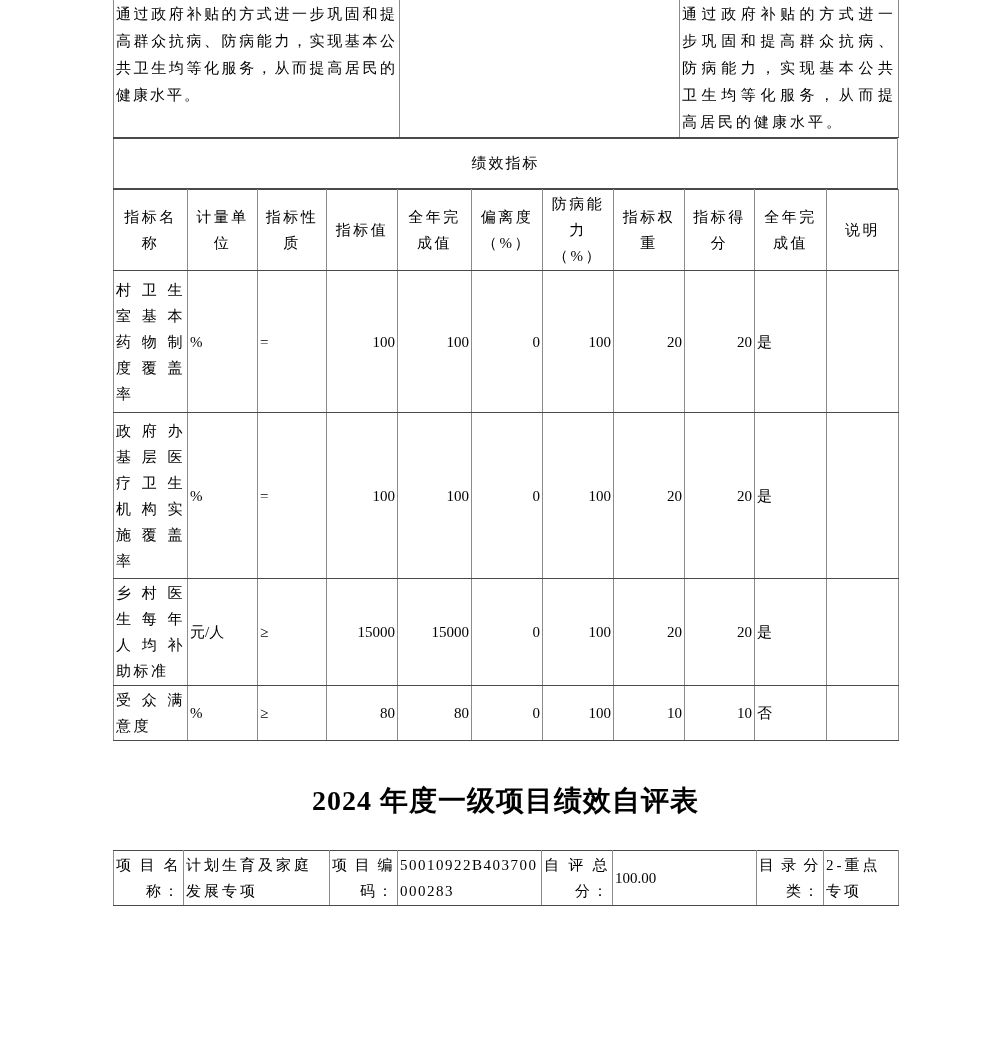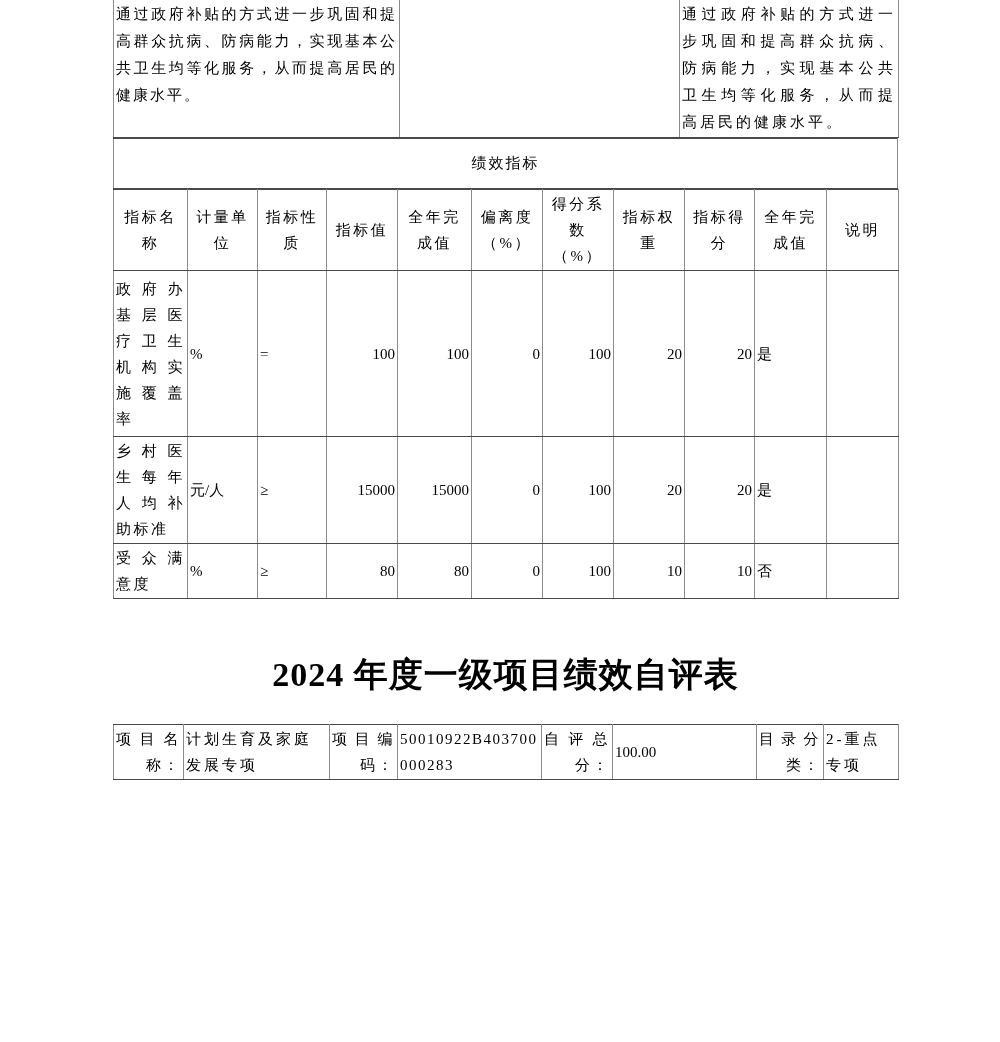--- a/index.html
+++ b/index.html
@@ -70,23 +70,23 @@
   .ind-tbl td.c-left  { text-align: left; }
   .ind-tbl td.c-num   { text-align: right; }
   .ind-tbl tr.r1 td { height: 142px; }
   .ind-tbl tr.r2 td { height: 166px; }
   .ind-tbl tr.r3 td { height: 103px; }
   .ind-tbl tr.r4 td { height: 106px; }
   .ind-tbl tr.r5 td { height: 54px; }
   
   .doc-title {
     width: 785px;
-    margin: 55px 0 0 0;
+    margin: 39px 0 0 0;
     text-align: center;
-    font-size: 34px;
+    font-size: 28px;
     font-weight: bold;
     line-height: 42px;
     letter-spacing: 1px;
   }
   
   .proj-tbl { margin-top: 28px; }
   .proj-tbl td {
     height: 55px;
     line-height: 26px;
   }
@@ -144,28 +144,41 @@
         <col style="width:72px">
     </colgroup>
     <thead>
       <tr>
         <th>指标名称</th>
         <th>计量单位</th>
         <th>指标性质</th>
         <th>指标值</th>
         <th>全年完成值</th>
         <th>偏离度（%）</th>
-        <th>得分系数（%）</th>
+        <th>防病能力（%）</th>
         <th>指标权重</th>
         <th>指标得分</th>
         <th>全年完成值</th>
         <th>说明</th>
       </tr>
     </thead>
     <tbody>
+      <tr class="r1">
+        <td class="c-name">村卫生室基本药物制度覆盖率</td>
+        <td class="c-left">%</td>
+        <td class="c-left">=</td>
+        <td class="c-num">100</td>
+        <td class="c-num">100</td>
+        <td class="c-num">0</td>
+        <td class="c-num">100</td>
+        <td class="c-num">20</td>
+        <td class="c-num">20</td>
+        <td class="c-left">是</td>
+        <td class="c-left"></td>
+      </tr>
       <tr class="r2">
         <td class="c-name">政府办基层医疗卫生机构实施覆盖率</td>
         <td class="c-left">%</td>
         <td class="c-left">=</td>
         <td class="c-num">100</td>
         <td class="c-num">100</td>
         <td class="c-num">0</td>
         <td class="c-num">100</td>
         <td class="c-num">20</td>
         <td class="c-num">20</td>

